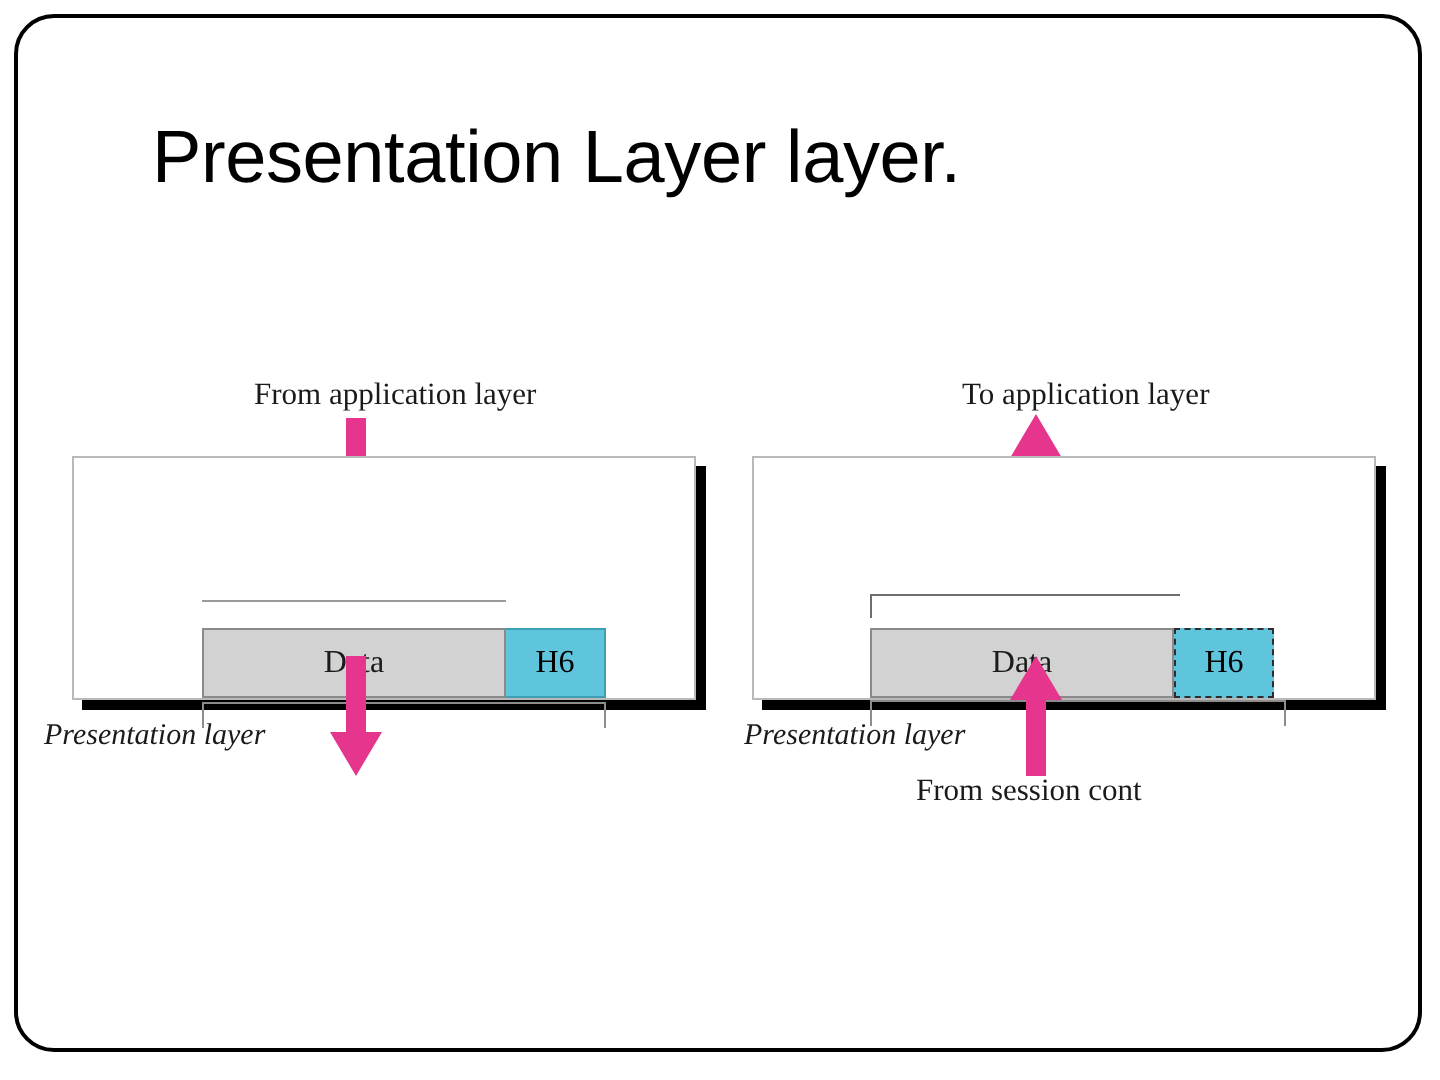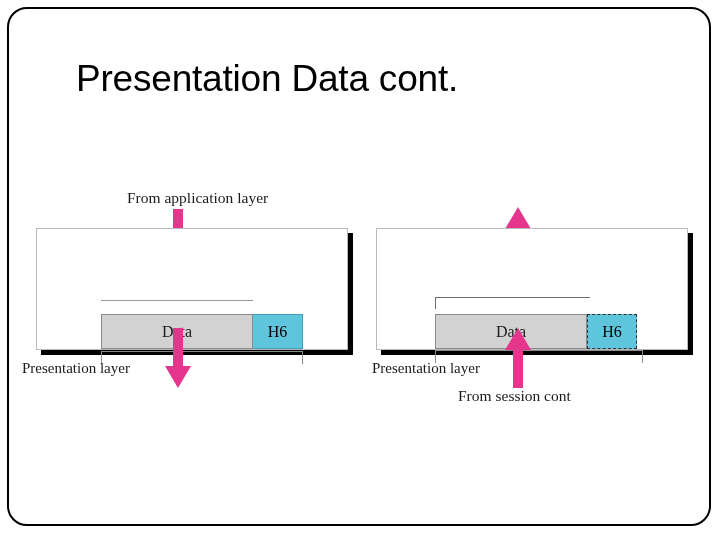--- a/index.html
+++ b/index.html
@@ -61,20 +61,21 @@
     font-family: "Liberation Serif", serif;
     font-size: 15.5px;
     color: #1a1a1a;
     white-space: nowrap;
   }
   .cap-top    { top: 4px; margin-left: 27px; }
   .cap-bottom { top: 202px; }
   .cap-layer {
     top: 175px;
     font-size: 15px;
+    font-style: italic;
   }
 
   
   .layer-box {
     position: absolute;
     top: 43px;
     width: 312px;
     height: 122px;
     background: #ffffff;
     border: 1px solid #b9b9b9;
@@ -195,21 +196,21 @@
   #diagram-right .arrow-in  { left: 137px; top: 143px; height: 60px; }
   #diagram-right .arrow-out { left: 137px; top: 22px;  height: 58px; }
 </style>
 </head>
 <body>
 
 <div id="slide">
 
   <div id="slide-frame"></div>
 
-  <div id="slide-title">Presentation Data cont.</div>
+  <div id="slide-title">Presentation Layer layer.</div>
 
   <div class="diagram" id="diagram-left">
 
     <div class="cap cap-top" style="left:78px;">From application layer</div>
 
     <div class="arrow arrow-in">
       <svg width="26" height="58" viewBox="0 0 26 58">
         <polygon points="8,0 18,0 18,36 26,36 13,58 0,36 8,36" fill="#e5358c"></polygon>
       </svg>
     </div>
@@ -230,20 +231,21 @@
         <polygon points="8,0 18,0 18,38 26,38 13,60 0,38 8,38" fill="#e5358c"></polygon>
       </svg>
     </div>
 
     <div class="cap cap-layer" style="left:0px;">Presentation layer</div>
 
   </div>
 
   <div class="diagram" id="diagram-right">
 
+    <div class="cap cap-top" style="left:86px;">To application layer</div>
 
     <div class="arrow arrow-out">
       <svg width="26" height="58" viewBox="0 0 26 58">
         <polygon points="13,0 26,22 18,22 18,58 8,58 8,22 0,22" fill="#e5358c"></polygon>
       </svg>
     </div>
 
     <div class="layer-box">
       <div class="bracket-top"></div>
       <div class="bar-wrap">

